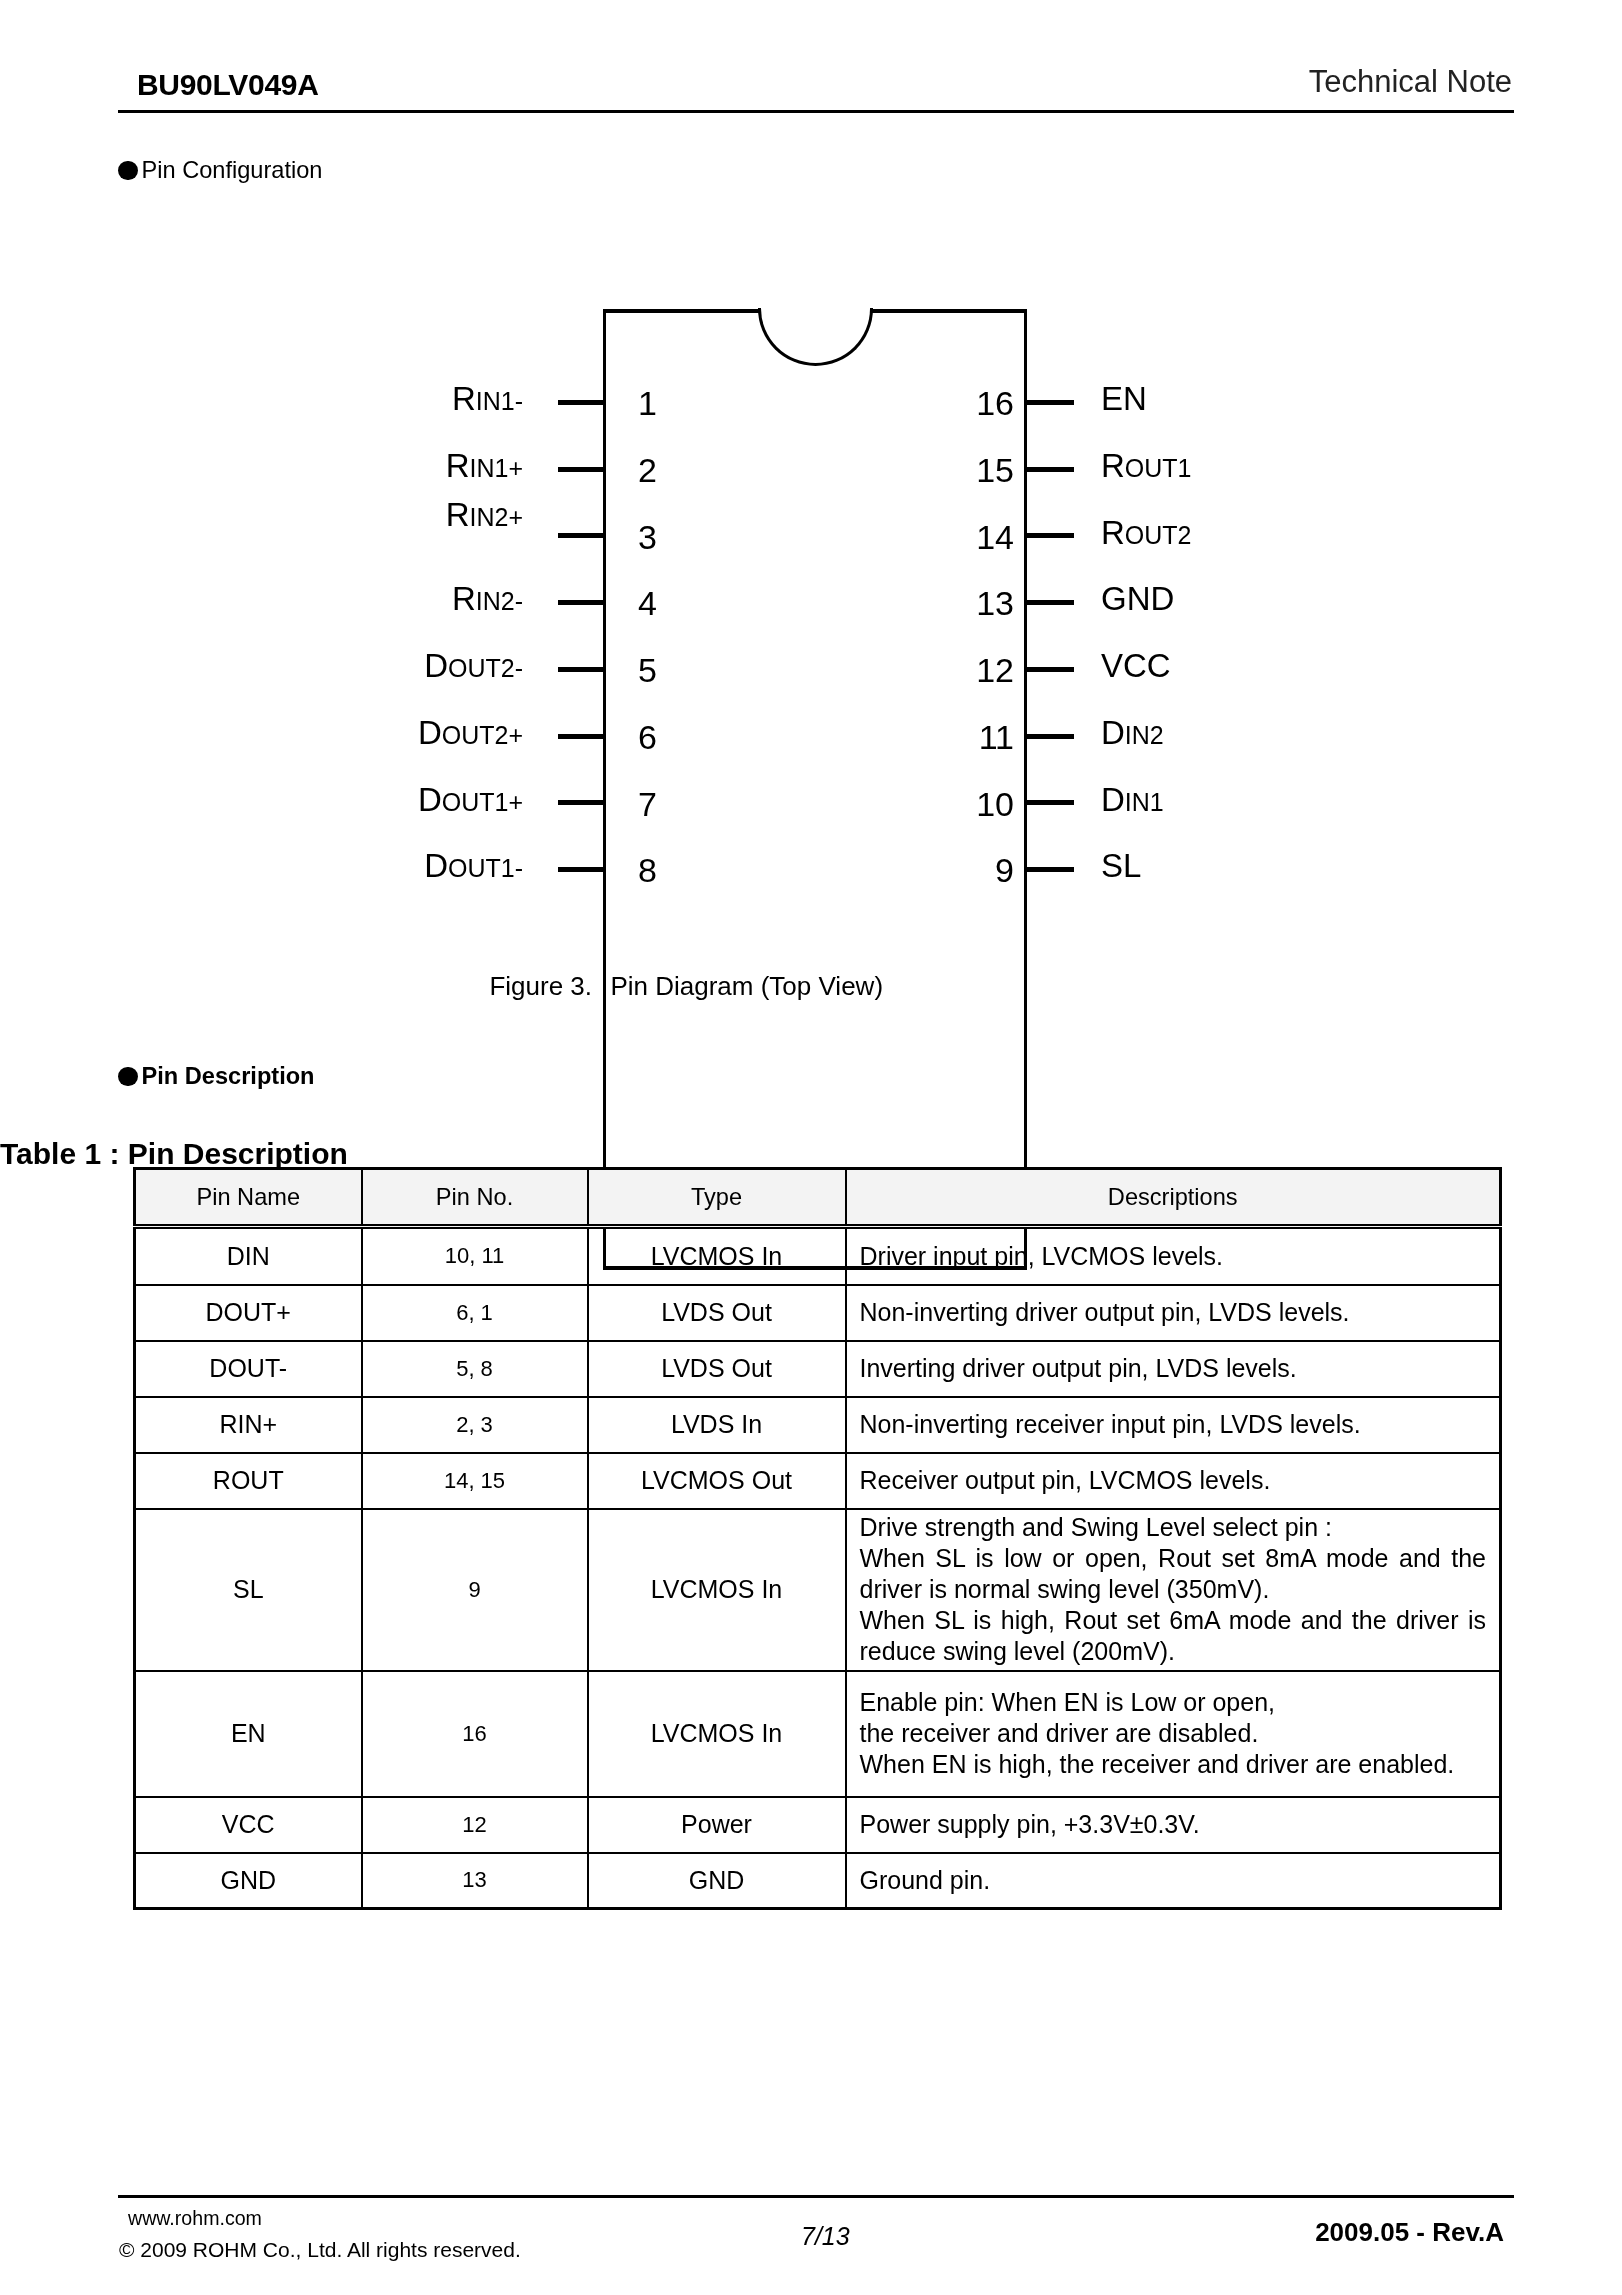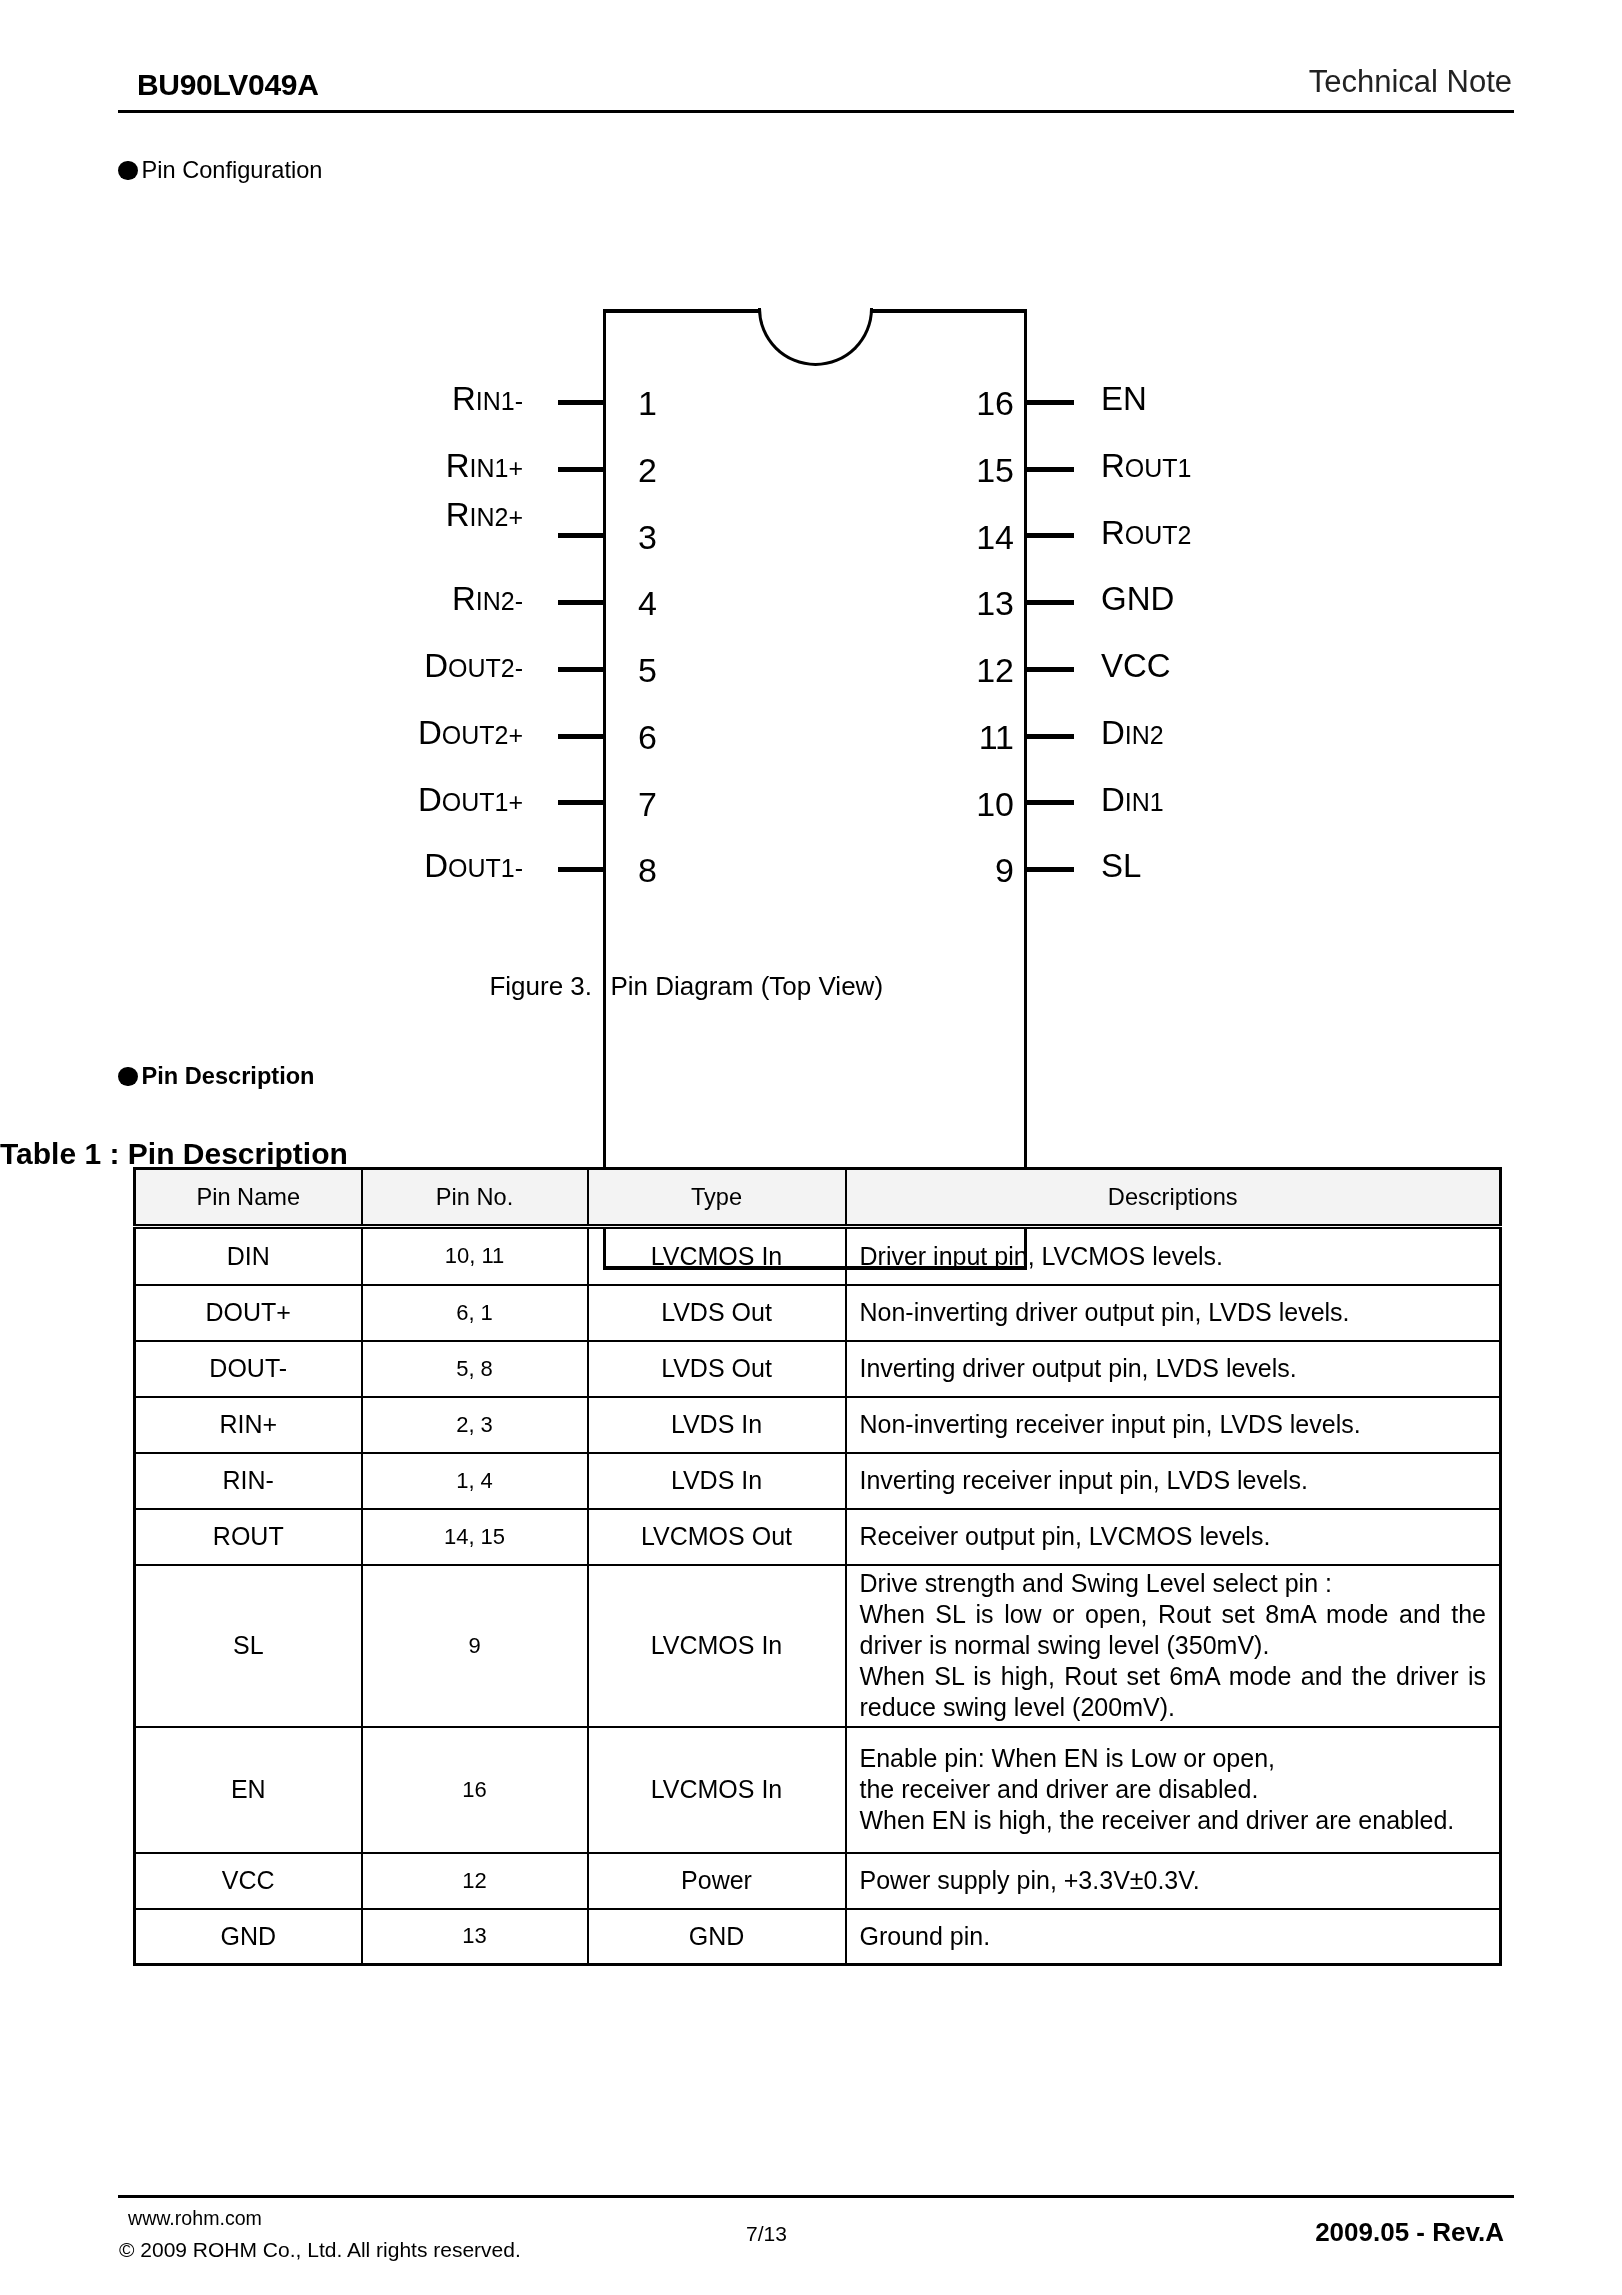--- a/index.html
+++ b/index.html
@@ -39,21 +39,21 @@
   #pin-table td.num { font-size: 22px; }
   #pin-table td.desc { text-align: justify; text-align-last: left; padding: 2.6px 13px; line-height: 31px; }
   #pin-table col.c1 { width: 227px; }
   #pin-table col.c2 { width: 226px; }
   #pin-table col.c3 { width: 258px; }
 
   
   #ftr-rule { left: 118px; top: 2195px; width: 1396px; height: 3.3px; background: #000; }
   #ftr-url { left: 128px; top: 2207px; font-size: 19.6px; }
   #ftr-copy { left: 119px; top: 2238px; font-size: 21px; }
-  #ftr-page { left: 746px; top: 2222px; font-size: 21px; }
+  #ftr-page { left: 801px; top: 2222px; font-size: 25px; font-style: italic; }
   #ftr-rev { right: 118px; top: 2217px; font-size: 26px; font-weight: bold; }
 </style>
 </head>
 <body>
 
 <div id="hdr-title" class="abs">BU90LV049A</div>
 <div id="hdr-right" class="abs">Technical Note</div>
 <div id="hdr-rule" class="abs"></div>
 
 <div id="sec-pinconf" class="abs section">
@@ -161,26 +161,20 @@
         <td>LVDS Out</td>
         <td class="desc"><span>Inverting driver output pin, LVDS levels.</span></td>
       </tr>
       <tr style="height:56px">
         <td>RIN+</td>
         <td class="num">2, 3</td>
         <td>LVDS In</td>
         <td class="desc"><span>Non-inverting receiver input pin, LVDS levels.</span></td>
       </tr>
       <tr style="height:56px">
-        <td>RIN-</td>
-        <td class="num">1, 4</td>
-        <td>LVDS In</td>
-        <td class="desc"><span>Inverting receiver input pin, LVDS levels.</span></td>
-      </tr>
-      <tr style="height:56px">
         <td>ROUT</td>
         <td class="num">14, 15</td>
         <td>LVCMOS Out</td>
         <td class="desc"><span>Receiver output pin, LVCMOS levels.</span></td>
       </tr>
       <tr style="height:158px">
         <td>SL</td>
         <td class="num">9</td>
         <td>LVCMOS In</td>
         <td class="desc">

